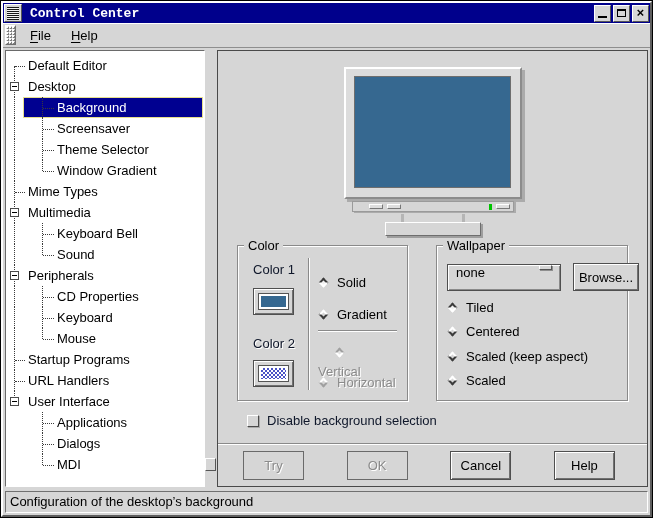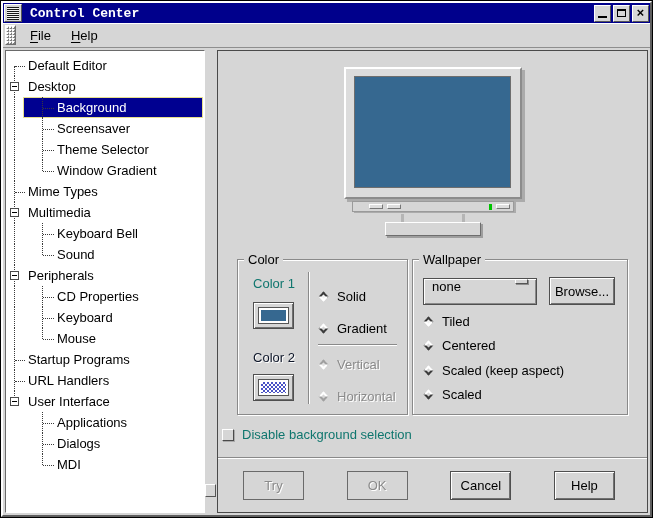--- a/index.html
+++ b/index.html
@@ -84,29 +84,29 @@
   .strip-btn { position:absolute; top:2px; width:14px; height:5px; background:#dedede;
     border:1px solid; border-color:#fff #777 #777 #fff; }
   .strip-led { position:absolute; top:2px; right:21px; width:3px; height:6px;
     background:var(--led-green,#00c400); }
   .monitor-leg { position:absolute; top:163px; width:3px; height:9px; background:#b5b5b5; }
   .monitor-base { position:absolute; left:calc(50% - 48px); top:171px; width:96px; height:14px;
     background:#d6d6d6; border:1px solid; border-color:#fff #6e6e6e #6e6e6e #fff;
     box-shadow:2px 2px 0 #9e9e9e; }
 
   
-  .frames-row { display:flex; padding:0 19px 0 19px; gap:4px; height:156px; flex:none; margin-top:16px; }
+  .frames-row { display:flex; padding:0 19px 0 19px; gap:28px; height:156px; flex:none; margin-top:2px; }
   .gtk-frame { position:relative; border:1px solid #8a8a8a;
     box-shadow:inset 1px 1px 0 #fff, 1px 1px 0 #fff; }
   .frame-color { width:171px; flex:none; }
   .frame-wallpaper { flex:1; }
   .frame-legend { position:absolute; top:-8px; left:6px; background:#d6d6d6; padding:0 4px;
     font-size:13px; }
 
-  .lbl { font-size:13px; color:#0f766e; }
+  .lbl { font-size:13px; color:#0f172a; }
   .disabled-text { color:#0f172a; text-shadow:1px 1px 0 #fff; }
 
   .color1-label { position:absolute; left:8px; top:16px; width:56px; text-align:center; }
   .color2-label { position:absolute; left:8px; top:90px; width:56px; text-align:center; }
   .color-btn { position:absolute; left:15px; width:41px; height:27px; background:#d6d6d6;
     border:1px solid #4f4f4f; box-shadow:inset 1px 1px 0 #fff, inset -1px -1px 0 #707070;
     padding:0; }
   .color-btn .swatch { position:absolute; inset:5px; border:2px solid #fff;
     box-shadow:0 0 0 1px #555; }
   .btn-color1 { top:42px; }
@@ -132,21 +132,21 @@
   .dd-indicator { margin-left:auto; width:13px; height:5px; background:#d6d6d6;
     border:1px solid; border-color:#fff #555 #555 #fff; box-shadow:1px 1px 0 #8e8e8e; }
 
   .gtk-btn { background:#d6d6d6; border:1px solid #4f4f4f; font-size:13px; color:#000;
     font-family:inherit; box-shadow:inset 1px 1px 0 #fff, inset -1px -1px 0 #707070; }
   .gtk-btn.flat-disabled { box-shadow:none; border:1px solid #6a6a6a; color:#8b8b8b;
     text-shadow:1px 1px 0 #fff; }
   .browse-btn { position:absolute; left:136px; top:17px; width:66px; height:28px; }
 
   
-  .checkbox-row { display:flex; align-items:center; gap:8px; margin:12px 0 0 4px; flex:none; }
+  .checkbox-row { display:flex; align-items:center; gap:8px; margin:12px 0 0 29px; flex:none; }
   .checkbox { width:12px; height:12px; flex:none; background:#d6d6d6; border:1px solid;
     border-color:#fff #4a4a4a #4a4a4a #fff; box-shadow:1px 1px 0 #aaa; }
 
   
   .panel-sep { margin-top:15px; height:0; border-top:1px solid #8a8a8a;
     border-bottom:1px solid #fff; flex:none; }
   .button-row { flex:1; display:flex; align-items:center; padding:0 32px 0 25px;
     justify-content:space-between; }
   .action-btn { width:61px; height:29px; }
 
@@ -346,21 +346,21 @@
             <div class="hsep"></div>
             <div id="direction-radios"></div>
           <div class="radio-row" style="top: 28px; left: 80px;">
                 <span class="diamond on"></span>
                 <span class="radio-label">Solid</span>
               </div>
               <div class="radio-row" style="top: 60px; left: 80px;">
                 <span class="diamond"></span>
                 <span class="radio-label">Gradient</span>
               </div>
-              <div class="radio-row disabled" style="top: 96px; left: 80px;">
+              <div class="radio-row disabled" style="top: 103px; left: 80px; flex-direction: column;">
                 <span class="diamond on"></span>
                 <span class="radio-label">Vertical</span>
               </div>
               <div class="radio-row disabled" style="top: 128px; left: 80px;">
                 <span class="diamond"></span>
                 <span class="radio-label">Horizontal</span>
               </div>
             </div>
 
           <div class="gtk-frame frame-wallpaper">
@@ -401,15 +401,16 @@
         <div class="button-row">
             <button class="gtk-btn action-btn flat-disabled">Try</button>
             <button class="gtk-btn action-btn flat-disabled">OK</button>
             <button class="gtk-btn action-btn">Cancel</button>
             <button class="gtk-btn action-btn">Help</button>
           </div>
 
       </div>
     </div>
 
+    <div class="statusbar">Configuration of the desktop’s background</div>
 
   </div>
 </div>
 
 </body></html>

